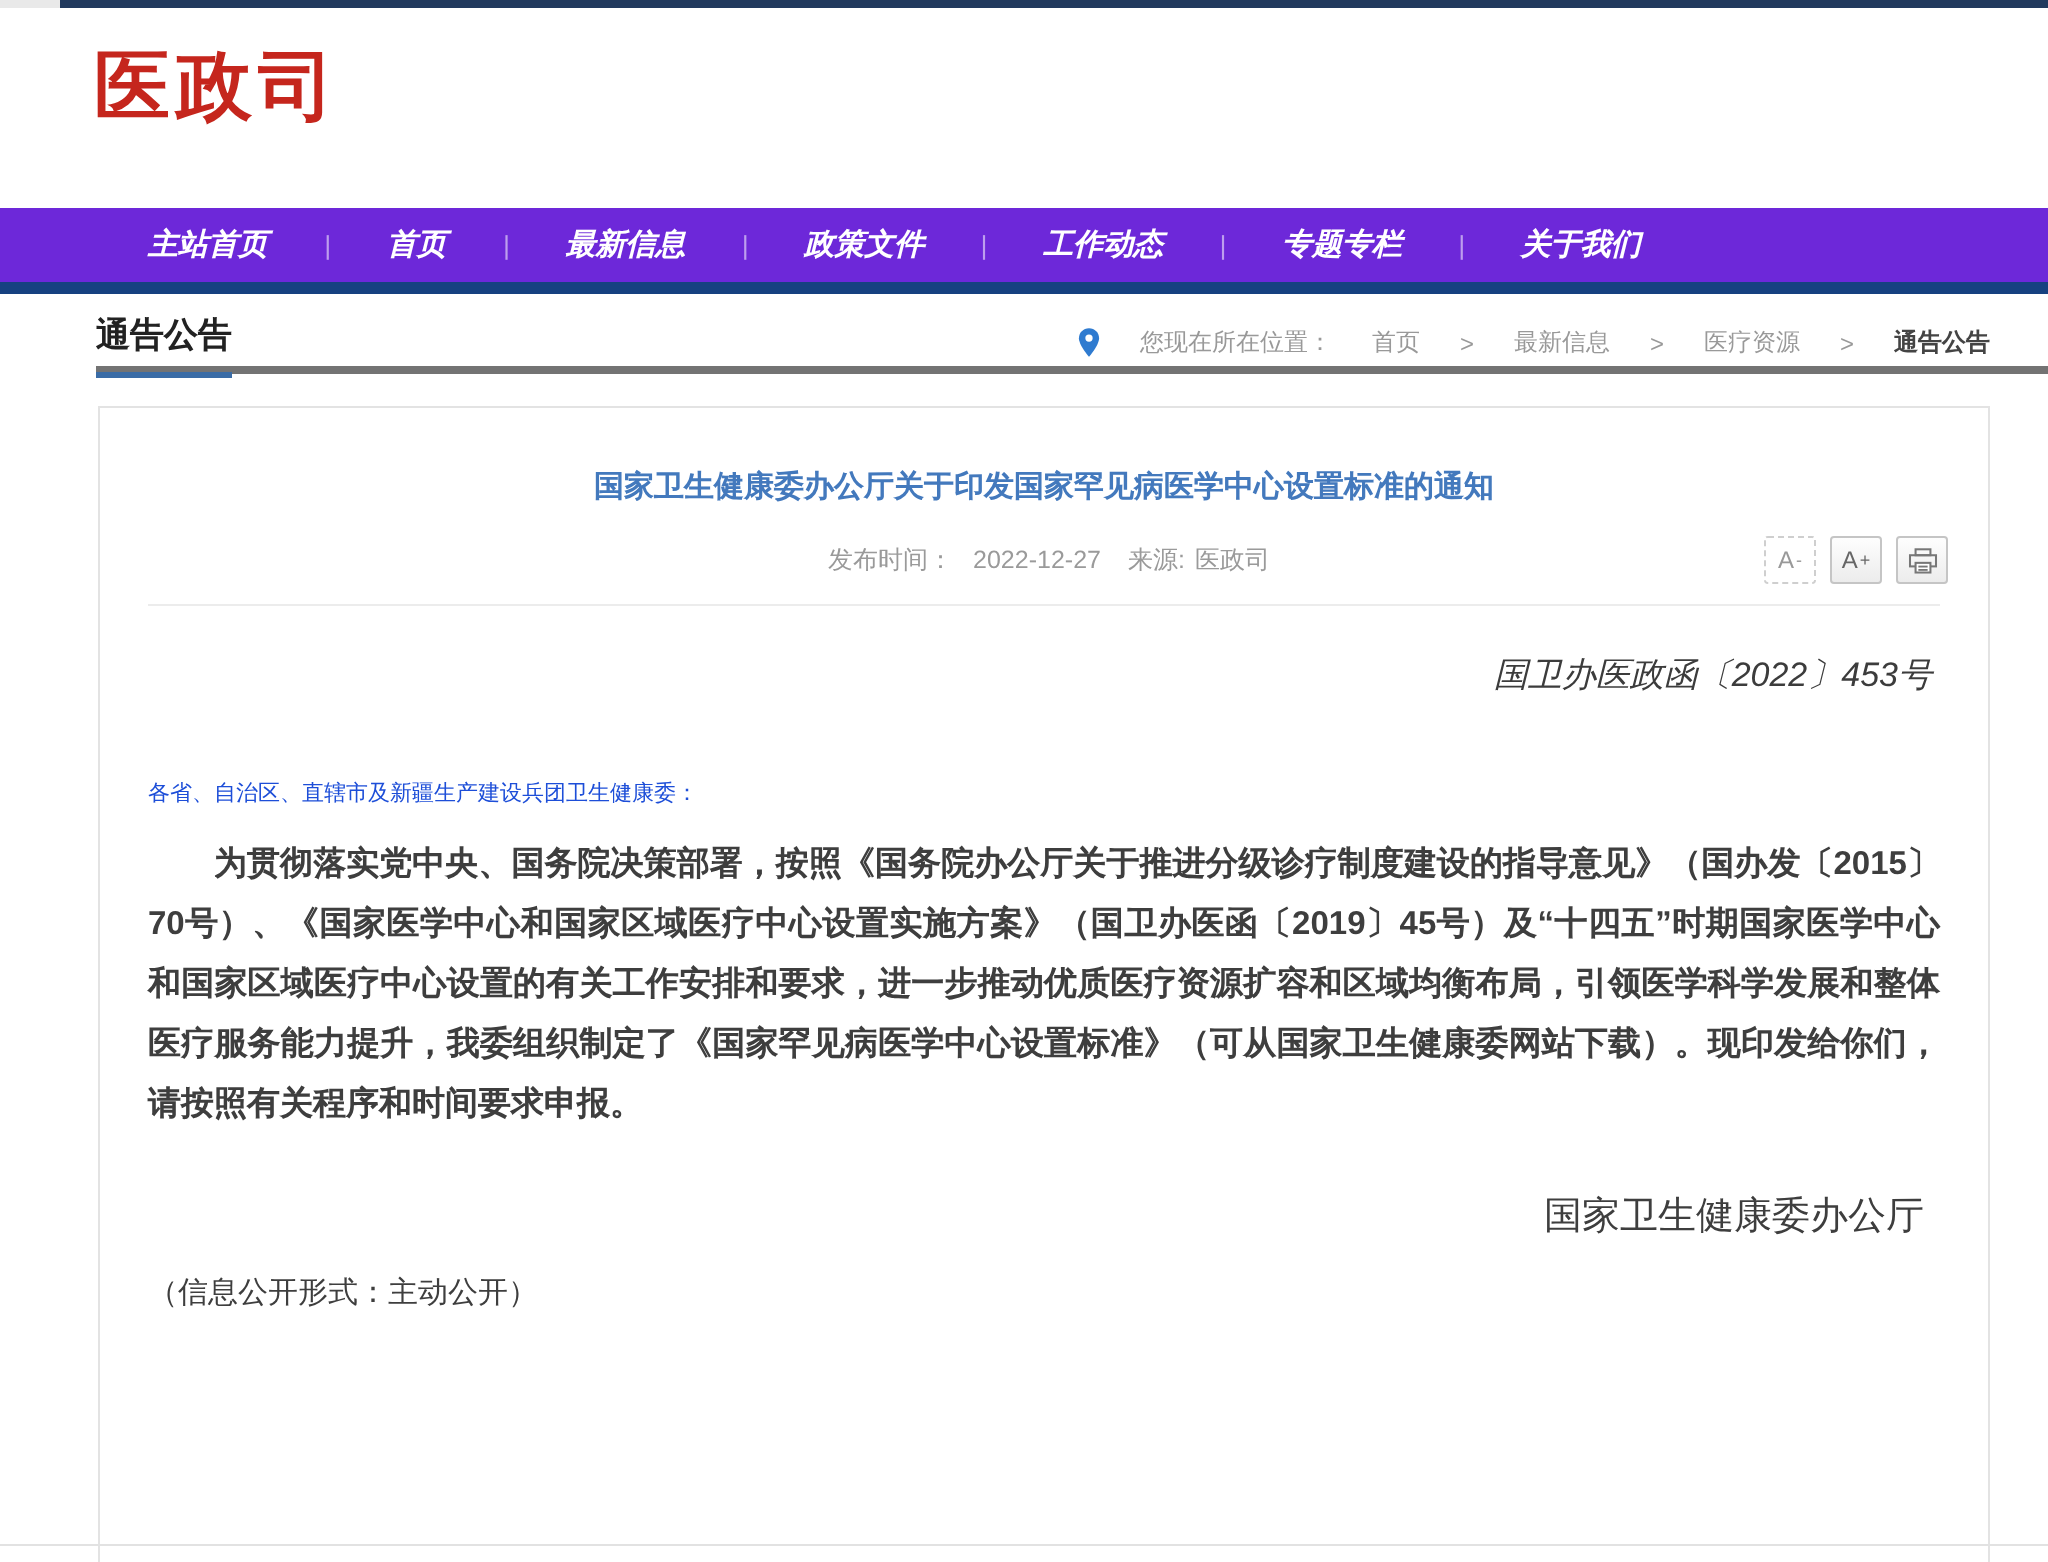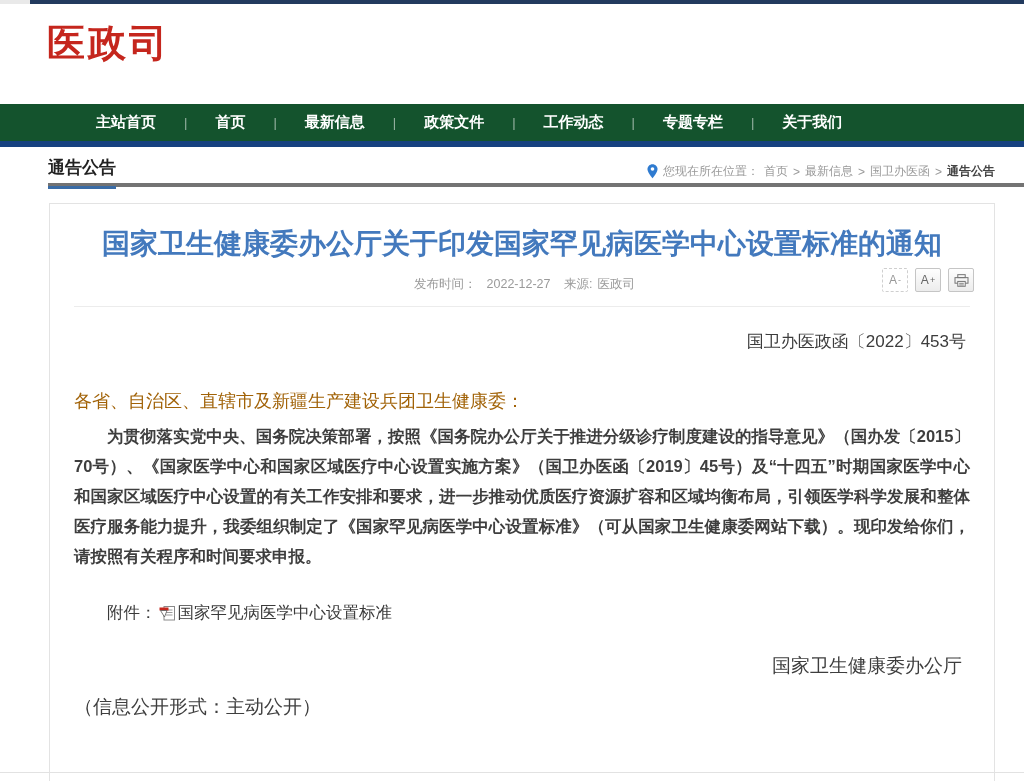--- a/index.html
+++ b/index.html
@@ -14,55 +14,55 @@
 
   
   .logo{
     position:absolute;top:18px;left:47px;
     font-size:38px;font-weight:800;color:#c5261d;letter-spacing:3px;cursor:pointer;
   }
 
   
   .nav{
     position:absolute;top:104px;left:0;width:1024px;height:43px;
-    background:#14532d;box-sizing:border-box;border-bottom:6px solid #164180;
-    display:flex;align-items:center;padding-left:68px;
+    background:#6d28d9;box-sizing:border-box;border-bottom:6px solid #164180;
+    display:flex;align-items:center;padding-left:46px;font-style:italic;
   }
   .nav-item{
     color:#ffffff;font-size:15px;font-weight:bold;text-decoration:none;
     padding:0 28px;cursor:pointer;white-space:nowrap;
   }
   .nav-sep{color:rgba(255,255,255,0.55);font-size:13px;}
 
   
   .section-bar{
     position:absolute;top:156px;left:48px;right:0;height:31px;
     border-bottom:4px solid #737373;box-sizing:border-box;
   }
   .section-title{
     display:inline-block;font-size:17px;font-weight:bold;color:#222;
     padding-bottom:7px;border-bottom:3px solid #3a6ca6;cursor:pointer;
   }
   .breadcrumb{
     position:absolute;right:29px;top:7px;font-size:12px;color:#999;
-    display:flex;align-items:center;gap:5px;white-space:nowrap;
+    display:flex;align-items:center;gap:20px;white-space:nowrap;
   }
   .breadcrumb a{color:#999;text-decoration:none;cursor:pointer;}
   .breadcrumb .crumb-current{color:#444;font-weight:bold;}
   .pin-icon{width:11px;height:15px;display:inline-block;}
 
   
   .card{
     position:absolute;top:203px;left:49px;width:946px;height:640px;
     background:#fff;border:1px solid #e3e3e3;box-sizing:border-box;
     padding:0 24px;
   }
   .article-title{
     margin-top:27px;text-align:center;
-    color:#4379bd;font-size:28px;font-weight:bold;line-height:26px;
+    color:#4379bd;font-size:15px;font-weight:bold;line-height:26px;
   }
   .article-meta{
     margin-top:15px;text-align:center;color:#9a9a9a;font-size:12.5px;
   }
   .article-meta .m{margin:0 5px;}
   .tools{
     position:absolute;top:64px;right:20px;display:flex;gap:7px;
   }
   .tool-btn{
     width:26px;height:24px;box-sizing:border-box;border-radius:2px;
@@ -70,41 +70,41 @@
     border:1px solid #c5c5c5;background:linear-gradient(#fefefe,#ececec);cursor:pointer;
     line-height:1;
   }
   .tool-btn sup{font-size:9px;margin-left:1px;}
   .tool-btn.disabled{border:1px dashed #cfcfcf;background:#fff;color:#999;}
   .printer-icon{width:15px;height:13px;}
 
   .meta-divider{border:none;border-top:1px solid #ececec;margin:13px 0 0 0;}
 
   .doc-number{
-    margin-top:23px;text-align:right;font-size:17px;color:#3c3c3c;padding-right:4px;
+    margin-top:23px;text-align:right;font-size:17px;color:#3c3c3c;padding-right:4px;font-style:italic;
   }
   .salutation{
-    margin-top:35px;font-size:18px;color:#a16207;line-height:26px;
+    margin-top:35px;font-size:11px;color:#1d4ed8;line-height:26px;
   }
   .body-para{
     margin:7px 0 0 0;font-size:16.5px;color:#3e3e3e;line-height:30px;
     text-indent:2em;text-align:justify;font-weight:bold;
   }
   .attachment{
     margin-top:31px;font-size:16.5px;color:#3a3a3a;padding-left:2em;
     display:flex;align-items:center;
   }
   .attachment a{color:#3a3a3a;text-decoration:none;cursor:pointer;}
   .file-icon{width:17px;height:16px;margin:0 2px 0 2px;}
   .signature{
     margin-top:27px;text-align:right;font-size:19px;color:#3e3e3e;
     line-height:30px;padding-right:8px;
   }
   .disclosure{
-    margin-top:13px;font-size:19px;color:#3e3e3e;
+    margin-top:13px;font-size:15px;color:#3e3e3e;
   }
   .page-bottom-line{
     position:absolute;top:772px;left:0;width:1024px;height:0;
     border-top:1px solid #e2e2e2;z-index:5;
   }
 </style>
 </head>
 <body>
 
 <div class="top-strip">
@@ -134,21 +134,21 @@
   <div class="breadcrumb">
     <svg class="pin-icon" viewBox="0 0 12 16">
       <path d="M6 0C2.9 0 .5 2.4.5 5.4c0 3.9 5.5 10.1 5.5 10.1S11.5 9.3 11.5 5.4C11.5 2.4 9.1 0 6 0z" fill="#2f7bd0"></path>
       <circle cx="6" cy="5.3" r="2" fill="#ffffff"></circle>
     </svg>
     <span>您现在所在位置：</span>
     <a>首页</a>
     <span>&gt;</span>
     <a>最新信息</a>
     <span>&gt;</span>
-    <a>国卫办医函</a>
+    <a>医疗资源</a>
     <span>&gt;</span>
     <a class="crumb-current">通告公告</a>
   </div>
 </div>
 
 <div class="card">
   <h1 class="article-title">国家卫生健康委办公厅关于印发国家罕见病医学中心设置标准的通知</h1>
 
   <div class="article-meta">
     <span class="m">发布时间：</span><span class="m">2022-12-27</span>
@@ -176,32 +176,20 @@
   </div>
 
   <hr class="meta-divider">
 
   <div class="doc-number">国卫办医政函〔2022〕453号</div>
 
   <div class="salutation">各省、自治区、直辖市及新疆生产建设兵团卫生健康委：</div>
 
   <p class="body-para">为贯彻落实党中央、国务院决策部署，按照《国务院办公厅关于推进分级诊疗制度建设的指导意见》（国办发〔2015〕70号）、《国家医学中心和国家区域医疗中心设置实施方案》（国卫办医函〔2019〕45号）及“十四五”时期国家医学中心和国家区域医疗中心设置的有关工作安排和要求，进一步推动优质医疗资源扩容和区域均衡布局，引领医学科学发展和整体医疗服务能力提升，我委组织制定了《国家罕见病医学中心设置标准》（可从国家卫生健康委网站下载）。现印发给你们，请按照有关程序和时间要求申报。</p>
 
-  <div class="attachment">
-    <span>附件：</span>
-    <svg class="file-icon" viewBox="0 0 17 16">
-      <rect x="5" y="1.5" width="10.5" height="13.5" fill="#fff" stroke="#8a8a8a" stroke-width="1"></rect>
-      <line x1="7" y1="5" x2="13.5" y2="5" stroke="#9a9a9a" stroke-width="1"></line>
-      <line x1="7" y1="7.5" x2="13.5" y2="7.5" stroke="#9a9a9a" stroke-width="1"></line>
-      <line x1="7" y1="10" x2="13.5" y2="10" stroke="#9a9a9a" stroke-width="1"></line>
-      <rect x="0.5" y="2.5" width="9" height="3" fill="#c5261d"></rect>
-      <path d="M1.5 5.5 L8 5.5 L5.5 12 Z" fill="#fff" stroke="#555" stroke-width="0.8"></path>
-    </svg>
-    <a>国家罕见病医学中心设置标准</a>
-  </div>
 
   <div class="signature">
     <div>国家卫生健康委办公厅</div>
   </div>
 
   <div class="disclosure">（信息公开形式：主动公开）</div>
 </div>
 
 <div class="page-bottom-line"></div>
 

